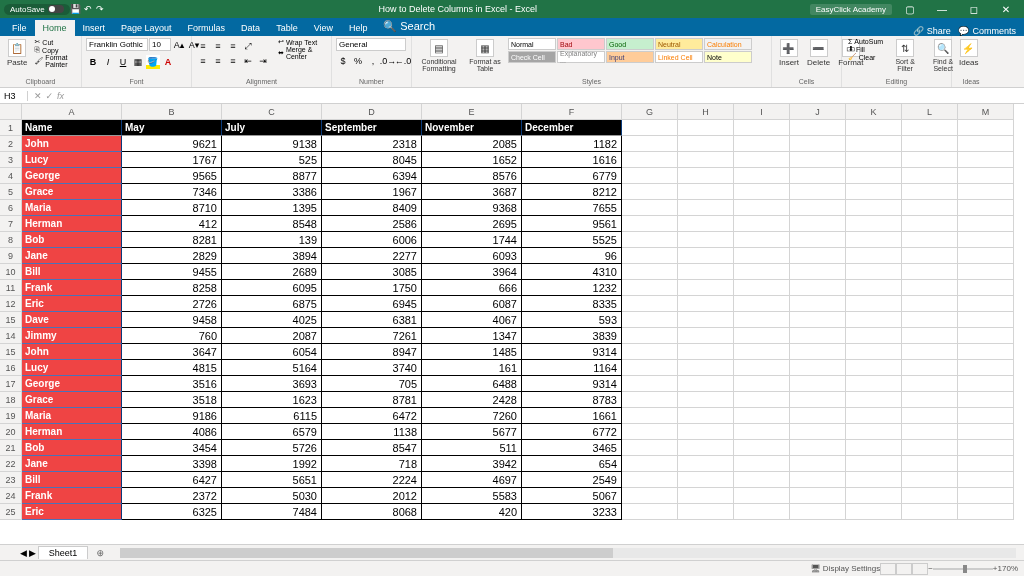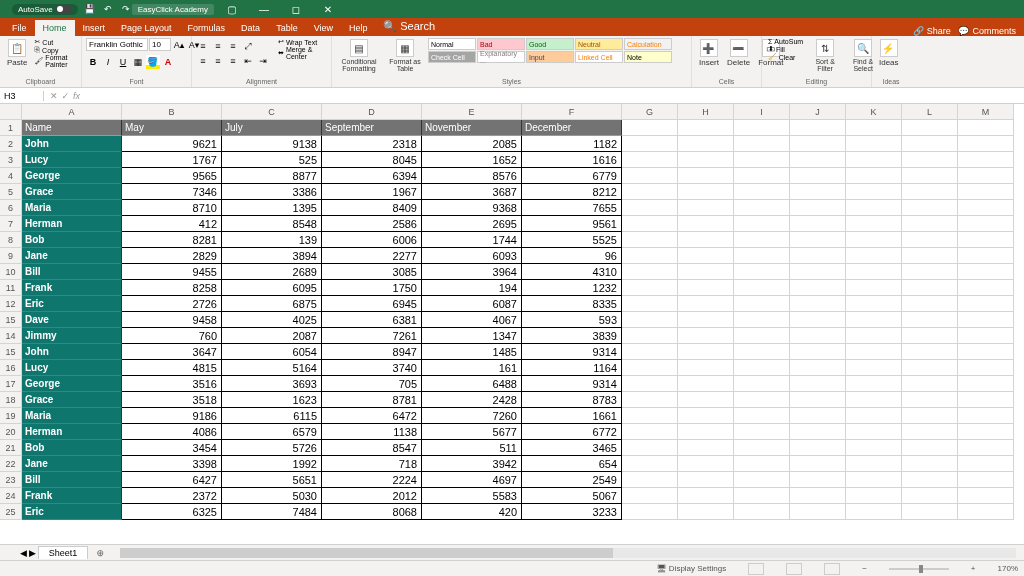--- a/index.html
+++ b/index.html
@@ -1,31 +1,31 @@
 <!DOCTYPE html>
 <html><head>
 <meta charset="utf-8">
 <style>
 * { margin: 0; padding: 0; box-sizing: border-box; font-family: 'Segoe UI', Tahoma, sans-serif; }
 body { width: 1024px; height: 576px; overflow: hidden; background: #fff; font-size: 10px; }
 
 
 .titlebar { height: 18px; background: #217346; display: flex; align-items: center; color: #fff; font-size: 9px; }
-.titlebar-left { display: flex; align-items: center; gap: 6px; padding-left: 12px; }
+.titlebar-left { display: flex; align-items: center; padding-left: 4px; }
 .autosave { background: rgba(0,0,0,0.2); border-radius: 8px; padding: 1px 6px; font-size: 8px; display: flex; align-items: center; gap: 3px; }
 .toggle { width: 16px; height: 8px; background: #444; border-radius: 4px; position: relative; }
 .toggle::after { content: ''; position: absolute; width: 6px; height: 6px; background: #fff; border-radius: 50%; top: 1px; left: 1px; }
 .qat-icon { width: 12px; height: 12px; display: inline-flex; align-items: center; justify-content: center; }
 .titlebar-center { flex: 1; text-align: center; }
 .titlebar-right { display: flex; align-items: center; gap: 4px; padding-right: 4px; }
 .acct { background: rgba(255,255,255,0.15); padding: 1px 6px; border-radius: 2px; font-size: 8px; }
 .win-btn { width: 28px; height: 18px; display: flex; align-items: center; justify-content: center; font-size: 10px; }
 
 
-.menubar { height: 18px; background: #c2410c; display: flex; align-items: flex-end; padding-left: 4px; }
+.menubar { height: 18px; background: #0369a1; display: flex; align-items: flex-end; padding-left: 4px; }
 .menu-tab { padding: 3px 8px; color: #fff; font-size: 9px; cursor: pointer; }
 .menu-tab.active { background: #f3f2f1; color: #217346; }
 .menubar-right { margin-left: auto; display: flex; align-items: center; gap: 8px; padding-right: 8px; color: #fff; font-size: 9px; }
 
 
 .ribbon { height: 52px; background: #f3f2f1; border-bottom: 1px solid #d0d0d0; display: flex; }
 .ribbon-group { border-right: 1px solid #e0e0e0; padding: 2px 4px; display: flex; flex-direction: column; }
 .ribbon-group-content { flex: 1; display: flex; align-items: flex-start; gap: 2px; }
 .ribbon-group-label { text-align: center; font-size: 7px; color: #666; padding-top: 1px; }
 .rbtn { font-size: 8px; color: #333; padding: 1px 3px; display: flex; flex-direction: column; align-items: center; gap: 1px; }
@@ -34,62 +34,63 @@
 .icon-box { width: 18px; height: 18px; background: #fff; border: 1px solid #ccc; display: flex; align-items: center; justify-content: center; font-size: 10px; }
 .font-select { font-size: 8px; border: 1px solid #ccc; background: #fff; padding: 0 2px; width: 62px; height: 13px; }
 .size-select { font-size: 8px; border: 1px solid #ccc; background: #fff; padding: 0 2px; width: 22px; height: 13px; }
 .fmt-row { display: flex; gap: 1px; margin-top: 1px; }
 .fmt-btn { width: 14px; height: 14px; font-size: 9px; display: flex; align-items: center; justify-content: center; }
 .style-cell { width: 48px; height: 12px; font-size: 7px; padding: 0 2px; display: flex; align-items: center; border: 1px solid #ccc; }
 .style-grid { display: grid; grid-template-columns: repeat(5, 48px); grid-auto-rows: 12px; gap: 1px; }
 
 
 .fbar { height: 16px; border-bottom: 1px solid #d0d0d0; display: flex; align-items: center; background: #fff; }
-.namebox { width: 44px; border-right: 1px solid #d0d0d0; padding: 0 4px; font-size: 9px; display: flex; align-items: center; text-align: right; }
+.namebox { width: 28px; border-right: 1px solid #d0d0d0; padding: 0 4px; font-size: 9px; display: flex; align-items: center; text-align: right; }
 .fbar-btns { display: flex; gap: 4px; padding: 0 6px; color: #999; font-size: 9px; }
 .formula-input { flex: 1; border: none; font-size: 9px; padding: 0 4px; }
 
 
 .grid-wrap { height: 440px; overflow: hidden; position: relative; }
 .grid { display: grid; grid-template-columns: 22px repeat(6, 100px) repeat(7, 56px); }
 .col-hdr { background: #f3f2f1; border-right: 1px solid #d4d4d4; border-bottom: 1px solid #d4d4d4; text-align: center; font-size: 9px; color: #555; height: 16px; line-height: 16px; }
 .row-hdr { background: #f3f2f1; border-right: 1px solid #d4d4d4; border-bottom: 1px solid #d4d4d4; text-align: center; font-size: 9px; color: #555; height: 16px; line-height: 16px; }
 .corner { background: #f3f2f1; border-right: 1px solid #d4d4d4; border-bottom: 1px solid #d4d4d4; }
 .cell { border-right: 1px solid #d4d4d4; border-bottom: 1px solid #d4d4d4; height: 16px; line-height: 16px; font-size: 10px; padding: 0 3px; overflow: hidden; white-space: nowrap; }
-.hdr-cell { background: #737373; color: #fff; font-weight: normal; border-right: 1px solid #0a3a7a; border-bottom: 1px solid #999; }
-.name-cell { background: #0f766e; color: #fff; font-weight: bold; border-right: 1px solid #0a3a7a; border-bottom: 1px solid #4a72b8; }
+.hdr-cell { background: #000000; color: #fff; font-weight: bold; border-right: 1px solid #0a3a7a; border-bottom: 1px solid #999; }
+.name-cell { background: #ef4444; color: #fff; font-weight: bold; border-right: 1px solid #0a3a7a; border-bottom: 1px solid #4a72b8; }
 .data-cell { border-right: 1px solid #000; border-bottom: 1px solid #000; text-align: right; font-family: 'Franklin Gothic', Arial, sans-serif; font-size: 11px; padding-right: 4px; }
 .data-cell:nth-child(13n+8) { border-right: 1px solid #000; }
 
 
 .sheetbar { height: 16px; background: #f3f2f1; border-top: 1px solid #d0d0d0; display: flex; align-items: center; font-size: 9px; padding-left: 20px; gap: 2px; }
 .sheet-tab { background: #fff; border: 1px solid #ccc; border-bottom: none; padding: 1px 10px; font-size: 9px; }
 .sheet-add { padding: 0 6px; color: #666; }
 .hscroll { flex: 1; margin: 0 8px; height: 10px; background: #e8e8e8; position: relative; }
 .hscroll-thumb { position: absolute; left: 0; width: 55%; height: 100%; background: #cdcdcd; }
 
 
-.statusbar { height: 16px; background: #f3f2f1; border-top: 1px solid #d0d0d0; display: flex; align-items: center; justify-content: flex-end; font-size: 8px; color: #555; gap: 22px; padding: 0 6px; }
+.statusbar { height: 16px; background: #f3f2f1; border-top: 1px solid #d0d0d0; display: flex; align-items: center; justify-content: flex-end; font-size: 8px; color: #555; gap: 0; padding: 0 6px; }
 .view-btn { width: 16px; height: 12px; border: 1px solid #ccc; }
 .zoom-slider { width: 60px; height: 2px; background: #ccc; position: relative; }
 .zoom-slider::after { content: ''; position: absolute; width: 4px; height: 8px; background: #888; top: -3px; left: 50%; }
 </style>
 </head>
 <body>
 
 <div class="titlebar">
   <div class="titlebar-left">
     <div class="autosave">
       <span>AutoSave</span>
       <span class="toggle"></span>
     </div>
     <span class="qat-icon">💾</span>
     <span class="qat-icon">↶</span>
     <span class="qat-icon">↷</span>
   </div>
+  <div class="titlebar-center">How to Delete Columns in Excel  -  Excel</div>
   <div class="titlebar-right">
     <span class="acct">EasyClick Academy</span>
     <span class="win-btn">▢</span>
     <span class="win-btn">—</span>
     <span class="win-btn">◻</span>
     <span class="win-btn">✕</span>
   </div>
 </div>
 
 <div class="menubar">
@@ -170,20 +171,33 @@
           <span class="fmt-btn">⇥</span>
         </div>
       </div>
       <div class="rbtn-stack" style="margin-left:4px">
         <div class="rbtn-v">↩ <span>Wrap Text</span></div>
         <div class="rbtn-v">⬌ <span>Merge &amp; Center</span></div>
       </div>
     </div>
     <div class="ribbon-group-label">Alignment</div>
   </div>
+  <div class="ribbon-group" style="width:80px">
+    <div class="ribbon-group-content" style="flex-direction:column">
+      <input class="font-select" style="width: 70px;" value="General">
+      <div class="fmt-row">
+        <span class="fmt-btn">$</span>
+        <span class="fmt-btn">%</span>
+        <span class="fmt-btn">,</span>
+        <span class="fmt-btn">.0→</span>
+        <span class="fmt-btn">←.0</span>
+      </div>
+    </div>
+    <div class="ribbon-group-label">Number</div>
+  </div>
   <div class="ribbon-group" style="width:360px">
     <div class="ribbon-group-content">
       <div class="rbtn">
           <span class="icon-box">▤</span>
           <span style="font-size:7px;width:40px;text-align:center">Conditional Formatting</span>
         </div>
       <div class="rbtn">
           <span class="icon-box">▦</span>
           <span style="font-size:7px;width:36px;text-align:center">Format as Table</span>
         </div>
@@ -412,21 +426,21 @@
       <div class="cell"></div>
       <div class="cell"></div>
       <div class="cell"></div>
       <div class="cell"></div>
       <div class="cell"></div>
       <div class="row-hdr">11</div>
       <div class="cell name-cell">Frank</div>
       <div class="cell data-cell">8258</div>
       <div class="cell data-cell">6095</div>
       <div class="cell data-cell">1750</div>
-      <div class="cell data-cell">194</div>
+      <div class="cell data-cell">666</div>
       <div class="cell data-cell">1232</div>
       <div class="cell"></div>
       <div class="cell"></div>
       <div class="cell"></div>
       <div class="cell"></div>
       <div class="cell"></div>
       <div class="cell"></div>
       <div class="cell"></div>
       <div class="row-hdr">12</div>
       <div class="cell name-cell">Eric</div>

